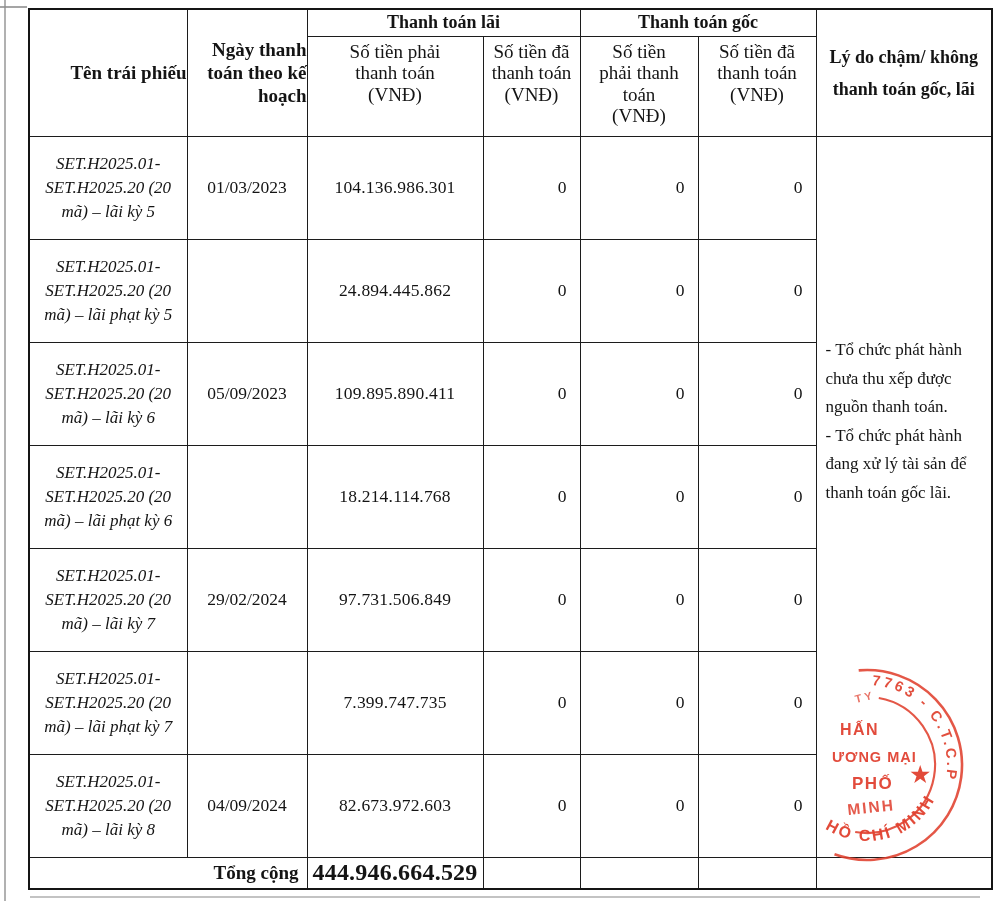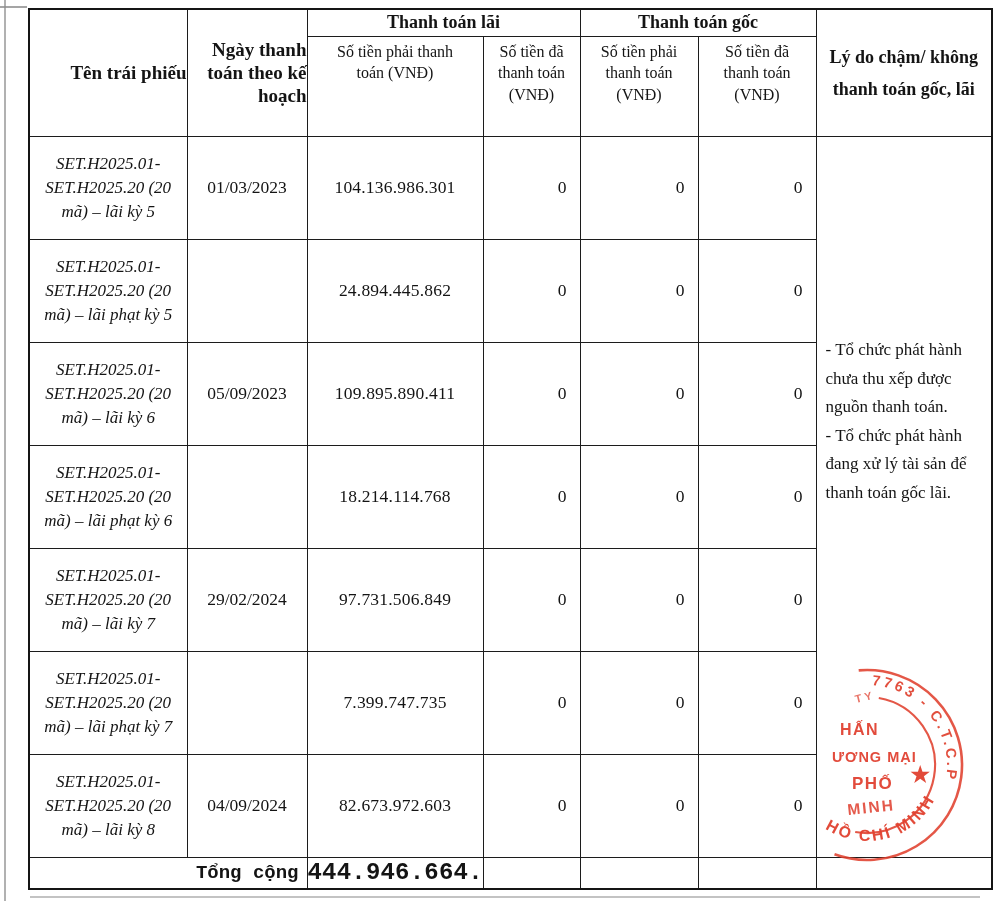--- a/index.html
+++ b/index.html
@@ -23,21 +23,21 @@
     border:1.5px solid #1c1c1c;
     padding:0;overflow:hidden;
   }
   
   tr.group-row{height:27px;}
   tr.sub-row{height:100px;}
   th{font-weight:bold;margin-left:8px;}
   th.main-head{font-size:19px;line-height:23px;vertical-align:middle;text-align:right;}
   th.group-head{font-size:18px;text-align:center;vertical-align:middle;}
   th.sub-head{
-    font-weight:normal;font-size:16px;line-height:21.5px;
+    font-weight:normal;font-size:19px;line-height:21.5px;
     vertical-align:top;text-align:center;padding-top:4px;
   }
   th.sub-interest-due{padding-left:24px;padding-right:24px;}
   th.sub-interest-paid{padding-left:5px;padding-right:5px;}
   th.sub-principal-due{padding-left:14px;padding-right:14px;}
   th.sub-principal-paid{padding-left:10px;padding-right:10px;}
   th.reason-head{font-size:18px;line-height:32px;padding:8px 12px;vertical-align:middle;text-align:center;}
 
   
   tbody tr{height:103px;}
@@ -46,21 +46,21 @@
     text-align:center;vertical-align:middle;padding:0 7px;
   }
   td.cell-date{font-size:17.5px;text-align:center;vertical-align:middle;}
   td.cell-due{font-size:17.5px;text-align:center;vertical-align:middle;letter-spacing:.2px;}
   td.cell-zero{font-size:17.5px;text-align:right;vertical-align:middle;padding-right:13px;}
   td.reason-cell{vertical-align:middle;}
   .reason-text{
     padding:0 8px 150px 9px;font-size:17px;line-height:28.5px;text-align:left;
   }
   
-  tr.total-row{height:32px;font-family:Liberation Mono, monospace;}
+  tr.total-row{height:32px;}
   td.total-label{font-weight:bold;font-size:19px;text-align:right;vertical-align:middle;padding-right:8px;}
   td.total-value{font-weight:bold;font-size:24px;text-align:center;vertical-align:middle;letter-spacing:.2px;}
 
   
   .stamp{position:absolute;left:810px;top:645px;width:190px;height:240px;pointer-events:none;}
   .stamp svg{width:100%;height:100%;}
   .stamp text{font-family:"Liberation Sans","DejaVu Sans",sans-serif;}
 </style>
 </head>
 <body>

